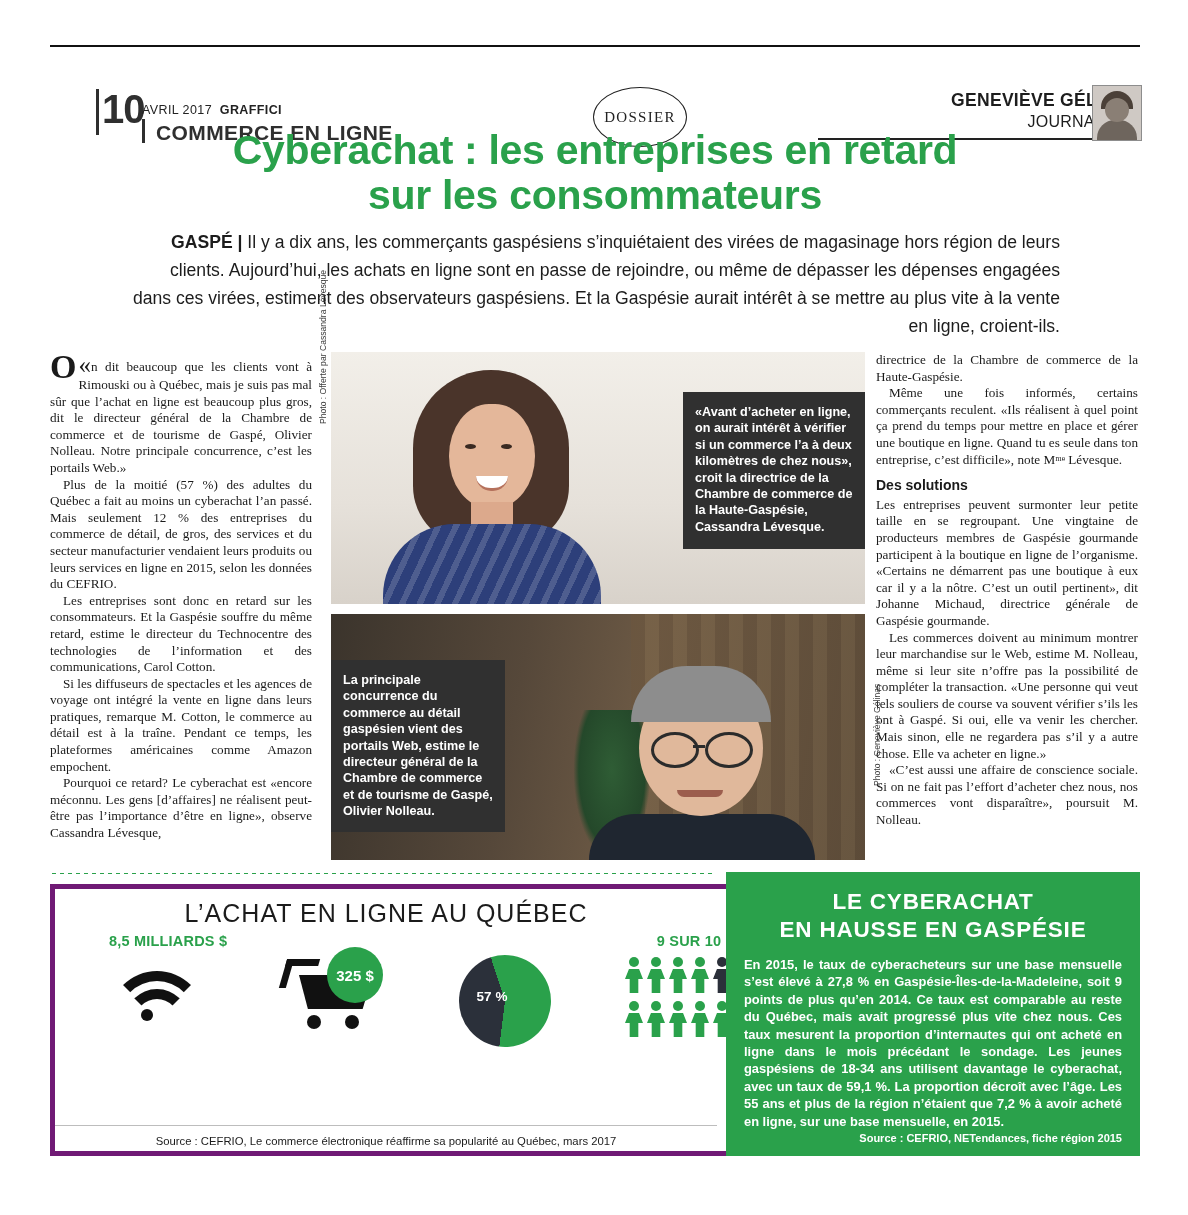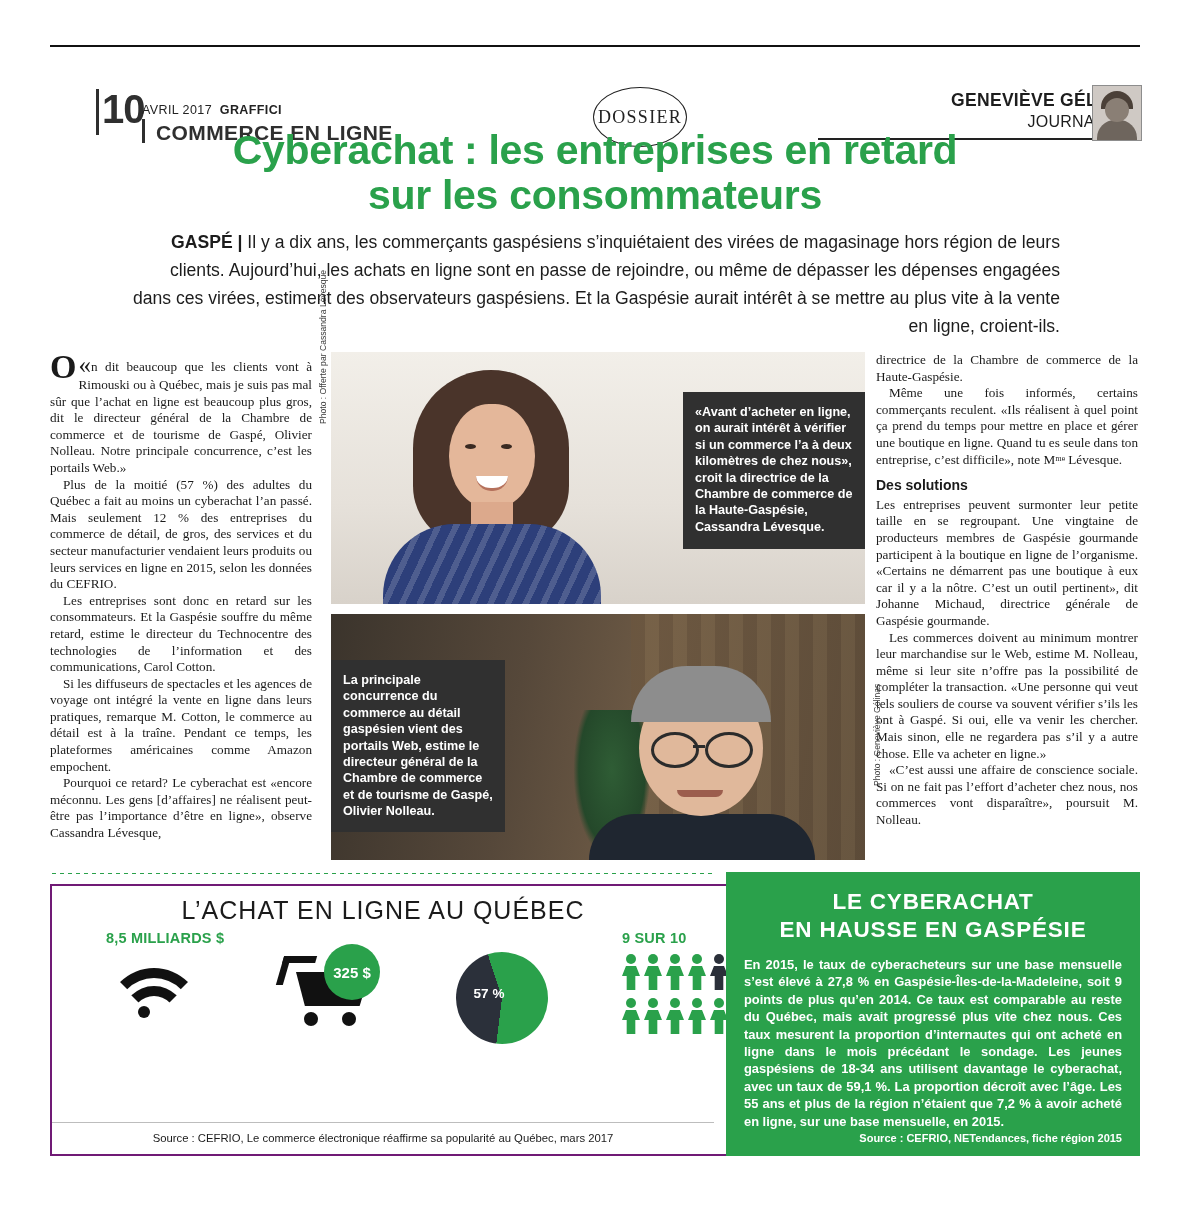--- a/index.html
+++ b/index.html
@@ -18,21 +18,21 @@
   .folio-bar{position:absolute;left:46px;top:44px;width:3px;height:46px;background:#2f2f2f;}
   .mh-date{position:absolute;left:92px;top:58px;font-family:"Liberation Sans",sans-serif;
     font-size:12.5px;letter-spacing:.4px;color:#222;}
   .mh-date b{font-weight:700;margin-top:20px;}
   .mh-section{position:absolute;left:106px;top:76px;font-family:"Liberation Sans",sans-serif;
     font-size:21px;font-weight:700;letter-spacing:.4px;color:#2f2f2f;}
   .mh-section-bar{position:absolute;left:92px;top:74px;width:3px;height:24px;background:#2f2f2f;}
 
   .dossier{position:absolute;left:543px;top:42px;width:92px;height:58px;border:1.6px solid #222;
     border-radius:50%/50%;display:flex;align-items:center;justify-content:center;}
-  .dossier span{font-family:"Liberation Serif",serif;font-size:18px;letter-spacing:1.3px;color:#222;}
+  .dossier span{font-family:"Liberation Serif",serif;font-size:15px;letter-spacing:1.3px;color:#222;}
 
   .byline{position:absolute;right:0;top:44px;text-align:right;}
   .byline .name{font-family:"Liberation Sans",sans-serif;font-size:17.5px;font-weight:700;
     letter-spacing:.3px;color:#1d1d1d;line-height:22px;}
   .byline .role{font-family:"Liberation Sans",sans-serif;font-size:16px;color:#1d1d1d;
     letter-spacing:.2px;line-height:22px;}
   .byline-rule{position:absolute;right:0;top:93px;width:322px;height:1.5px;background:#222;}
   .byline-photo{position:absolute;right:-2px;top:40px;width:48px;height:54px;background:#cfc9c4;
     border:1px solid #8d8d8d;overflow:hidden;}
   .bp-face{position:absolute;left:12px;top:12px;width:24px;height:24px;border-radius:50%;background:#8a7f75;}
@@ -91,29 +91,29 @@
   .callout2{position:absolute;left:331px;top:660px;width:174px;background:#303030;color:#fff;
     font-family:"Liberation Sans",sans-serif;font-weight:700;font-size:12.6px;line-height:16.4px;padding:12px;box-sizing:border-box;}
   .credit2{position:absolute;left:872px;top:786px;width:160px;transform:rotate(-90deg);transform-origin:left top;
     font-family:"Liberation Sans",sans-serif;font-size:8.6px;color:#3a3a3a;white-space:nowrap;}
 
   
   .dots{position:absolute;left:50px;top:872px;width:662px;height:3px;
     background-image:radial-gradient(#2aa14b 40%,transparent 41%);background-size:8px 3px;background-repeat:repeat-x;}
 
   
-  .info{position:absolute;left:50px;top:884px;width:762px;height:272px;border:2px solid #701a75;box-sizing:border-box;}
+  .info{position:absolute;left:50px;top:884px;width:762px;height:272px;border:5px solid #701a75;box-sizing:border-box;}
   .info-title{position:absolute;left:0;top:10px;width:662px;text-align:center;
     font-family:"Liberation Sans",sans-serif;font-size:25px;letter-spacing:1px;color:#1b1b1b;}
   .stat{position:absolute;top:44px;}
   .stat .num{font-family:"Liberation Sans",sans-serif;font-weight:700;font-size:14.5px;color:#2aa14b;letter-spacing:.2px;}
   .s1{left:54px;width:160px;}
   .s2{left:228px;width:160px;}
   .s4{left:570px;width:128px;}
-  .s4 .num{text-align:left;}
+  .s4 .num{text-align:center;}
   .icon-wifi{position:absolute;left:54px;top:72px;width:96px;height:66px;}
   .wifi-arc{position:absolute;border:10px solid #111;border-bottom-color:transparent;border-left-color:transparent;border-right-color:transparent;border-radius:50%;}
   .wa1{left:0;top:10px;width:76px;height:76px;}
   .wa2{left:16px;top:28px;width:44px;height:44px;}
   .wa3{left:32px;top:48px;width:12px;height:12px;border-radius:50%;background:#111;border:none;}
   .icon-cart{position:absolute;left:228px;top:64px;width:108px;height:80px;}
   .cart-body{position:absolute;left:16px;top:22px;width:74px;height:34px;background:#111;
     clip-path:polygon(0 0,100% 0,86% 100%,12% 100%);}
   .cart-handle{position:absolute;left:0;top:6px;width:26px;height:22px;border-left:7px solid #111;border-top:7px solid #111;transform:skewX(-16deg);}
   .cart-w1{position:absolute;left:24px;top:62px;width:14px;height:14px;border-radius:50%;background:#111;}

